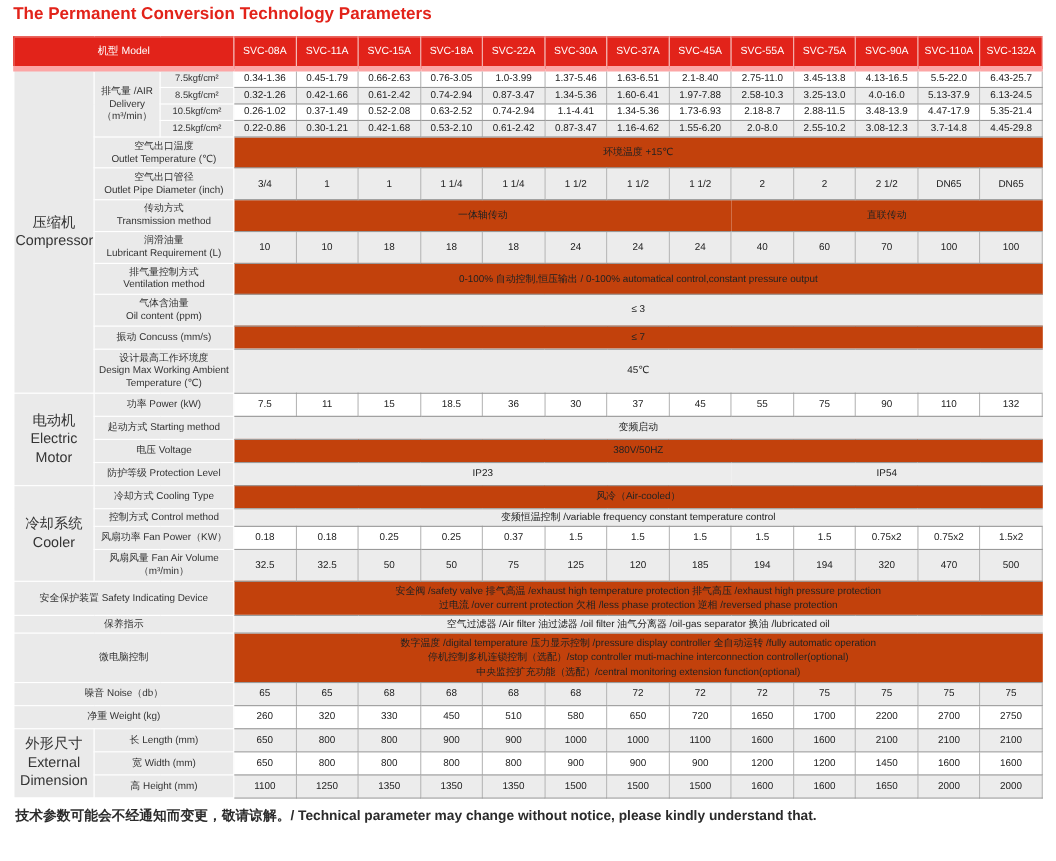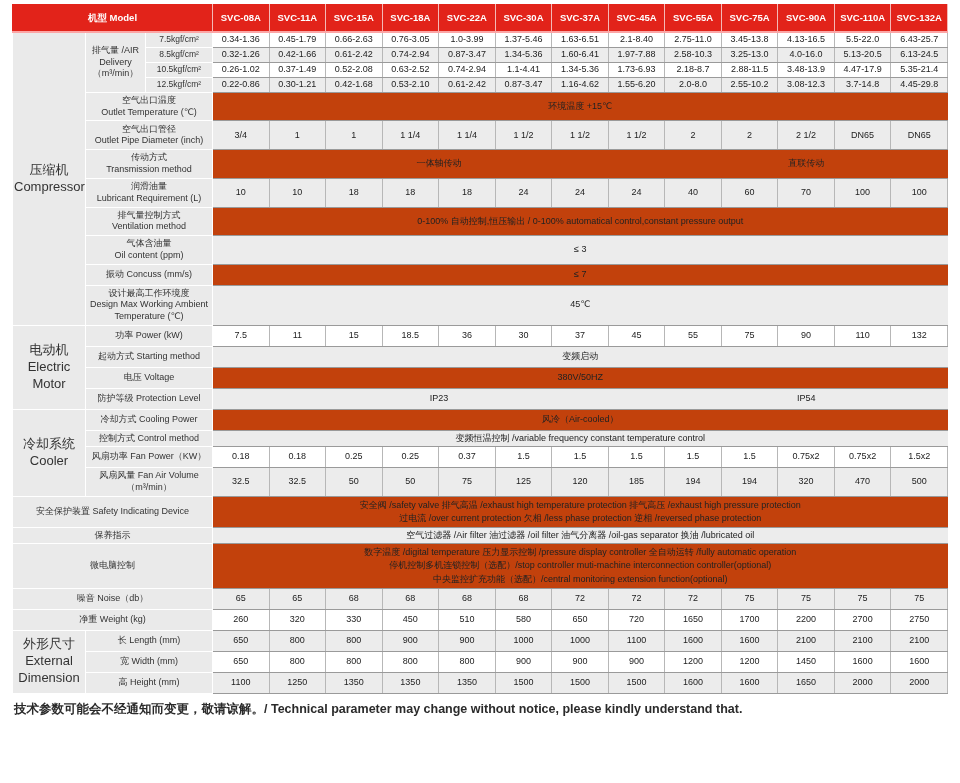--- a/index.html
+++ b/index.html
@@ -7,36 +7,37 @@
   body{width:960px;height:783px;font-family:"Liberation Sans","DejaVu Sans",sans-serif;color:#222;overflow:hidden;}
   .page{padding:4px 12px 0 12px;}
   .title{color:var(--red);font-size:27px;font-weight:bold;margin:4px 0 3px 0;letter-spacing:1px;}
   .subtitle{color:var(--red);font-size:15.5px;font-weight:bold;margin:0 0 11px 0;}
   table.spec{width:936px;border-collapse:collapse;table-layout:fixed;}
   td{font-size:9px;text-align:center;vertical-align:middle;padding:2px 1px;line-height:1.3;
      border-top:1px solid #9a9a9a;border-bottom:1px solid #9a9a9a;}
   td.v{border-left:1px solid #b7b7b7;border-right:1px solid #b7b7b7;background:#fff;}
   td.span{background:#c2410c;}
   tr.alt td.v, tr.alt td.span{background:var(--stripe);}
-  tr.head td{background:var(--red);color:#fff;font-weight:bold;font-size:9.5px;height:22px;
-     border:1px solid #f4b9b6;border-top:1px solid var(--red);border-bottom:2px solid #fca5a5;}
+  tr.head td{background:var(--red);color:#fff;font-weight:normal;font-size:9.5px;height:22px;
+     border:1px solid #f4b9b6;border-top:1px solid var(--red);border-bottom:5px solid #fca5a5;}
   tr.head td.head-label{border-left:1px solid var(--red);}
   td.grp, td.lbl{background:var(--label-bg);border:1px solid #fff;white-space:pre-line;color:#333;text-align:center;}
   td.grp{font-size:13px;}
   td.sub{font-size:8.5px;}
   tr.r-air td{height:12px;padding:1px 1px;}
   tr.r-1l td{height:16px;}
   tr.r-2l td{height:24px;}
   td.multiline{white-space:pre-line;line-height:1.45;}
   .footer{font-size:12.5px;color:#2b2b2b;font-weight:bold;margin:7px 0 0 2px;}
 </style>
 </head>
 <body>
 
 <div class="page">
+  <h2 class="subtitle">The Permanent Conversion Technology Parameters</h2>
 
   <table class="spec">
     <colgroup>
       <col style="width:73px">
         <col style="width:60px">
         <col style="width:67px">
       <col>
         <col>
         <col>
         <col>
@@ -95,21 +96,21 @@
           <td class="v">0.42-1.66</td>
           <td class="v">0.61-2.42</td>
           <td class="v">0.74-2.94</td>
           <td class="v">0.87-3.47</td>
           <td class="v">1.34-5.36</td>
           <td class="v">1.60-6.41</td>
           <td class="v">1.97-7.88</td>
           <td class="v">2.58-10.3</td>
           <td class="v">3.25-13.0</td>
           <td class="v">4.0-16.0</td>
-          <td class="v">5.13-20.5</td>
+          <td class="v">5.13-37.9</td>
           <td class="v">6.13-24.5</td>
         </tr>
       <tr class="r-air">
         <td class="lbl sub">10.5kgf/cm²</td>
       <td class="v">0.26-1.02</td>
           <td class="v">0.37-1.49</td>
           <td class="v">0.52-2.08</td>
           <td class="v">0.63-2.52</td>
           <td class="v">0.74-2.94</td>
           <td class="v">1.1-4.41</td>
@@ -232,21 +233,21 @@
       </tr>
       <tr class="alt r-1l">
         <td class="lbl" colspan="2">防护等级 Protection Level</td>
         <td class="span" colspan="8">IP23</td>
         <td class="span" colspan="5">IP54</td>
       </tr>
 
       <tr class="r-1l">
         <td class="grp" rowspan="4">冷却系统
 Cooler</td>
-        <td class="lbl" colspan="2">冷却方式 Cooling Power</td>
+        <td class="lbl" colspan="2">冷却方式 Cooling Type</td>
         <td class="span" colspan="13">风冷（Air-cooled）</td>
       </tr>
       <tr class="alt">
         <td class="lbl" colspan="2">控制方式 Control method</td>
         <td class="span" colspan="13">变频恒温控制 /variable frequency constant temperature control</td>
       </tr>
       <tr class="r-1l">
         <td class="lbl" colspan="2">风扇功率 Fan Power（KW）</td>
       <td class="v">0.18</td>
           <td class="v">0.18</td>

